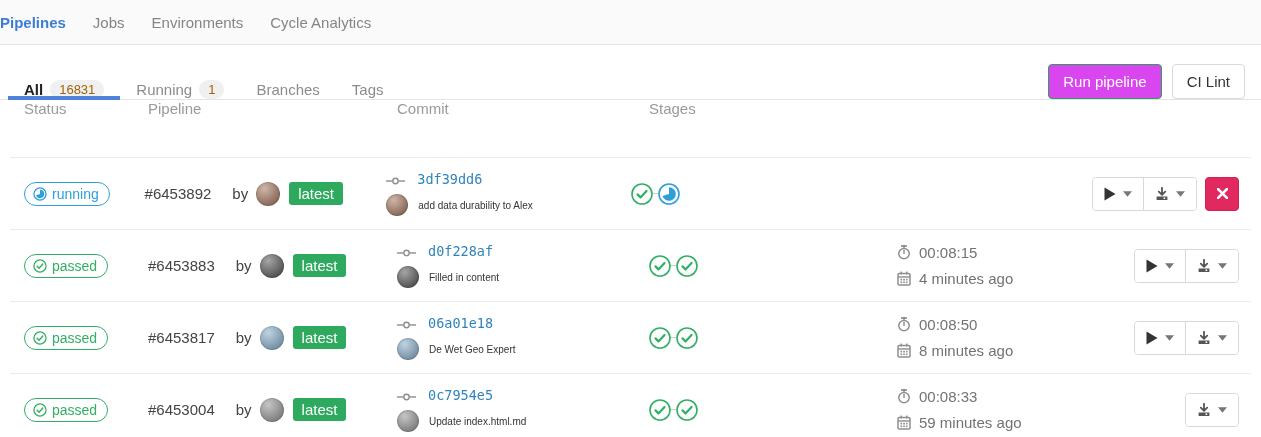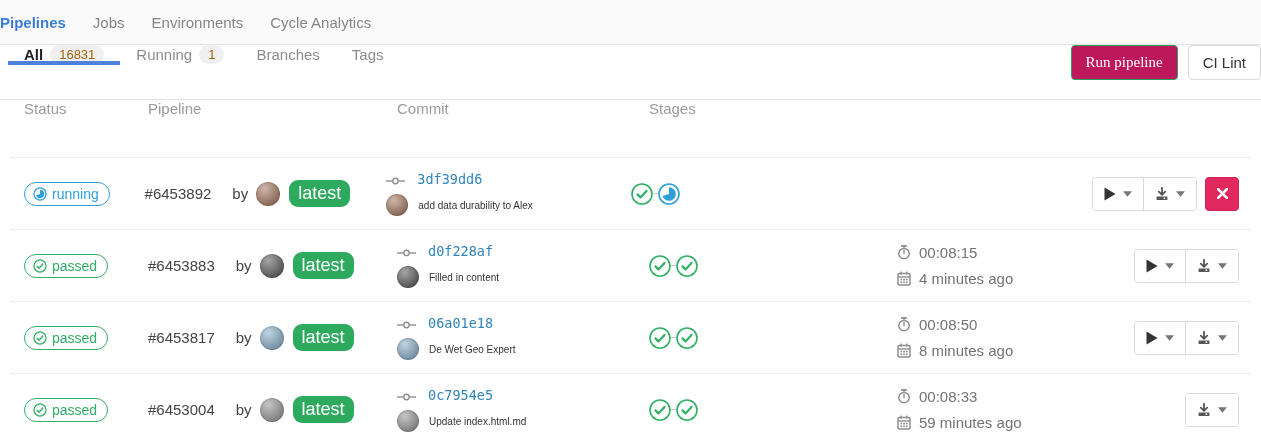--- a/index.html
+++ b/index.html
@@ -6,34 +6,34 @@
   body { font-family:"Liberation Sans", sans-serif; background:#fff; }
   .screen { width:1261px; height:437px; overflow:hidden; background:#fff; position:relative; }
 
   
   .top-nav { height:45px; background:#fafafa; border-bottom:1px solid #e3e3e3;
              display:flex; justify-content:flex-start; align-items:center; gap:27px; }
   .nav-link { font-size:15px; color:#858585; text-decoration:none; cursor:pointer; }
   .nav-link.active { color:#3b7dd8; font-weight:bold; }
 
   
-  .tabs-bar { height:55px; display:flex; align-items:flex-start; border-bottom:1px solid #e3e3e3;
-              padding-left:8px; padding-right:0; background:#fff; }
+  .tabs-bar { height:55px; display:flex; align-items:flex-end; border-bottom:1px solid #e3e3e3;
+              padding-left:8px; padding-right:16px; background:#fff; }
   .tabs { display:flex; }
   .tab { display:flex; align-items:center; gap:7px; padding:0 16px; font-size:15px;
          color:#8c8c8c; position:relative; cursor:pointer; }
   .tab.active { color:#222; font-weight:bold; }
   .tab.active::after { content:""; position:absolute; left:0; right:0; bottom:-1px;
                        height:4px; background:#4e82d8; }
   .count-badge { background:#f0f0f0; border-radius:10px; padding:2px 9px; font-size:13px;
                  color:#a16207; font-weight:normal; }
   .bar-actions { margin-left:auto; display:flex; align-items:center; gap:10px; }
   .btn { font-size:15px; border-radius:4px; padding:8px 14px; cursor:pointer;
          font-family:"Liberation Sans", sans-serif; }
-  .btn-green { background:#be185d; border:1px solid #28a35a; color:#fff;font-family:Liberation Serif, serif; }
+  .btn-green { background:#d946ef; border:1px solid #28a35a; color:#fff; }
   .btn-default { background:#fff; border:1px solid #d9d9d9; color:#333; }
 
   
   .pipelines-table { margin:0 10px; }
   .thead { display:flex; align-items:flex-start; height:58px; border-bottom:1px solid #ececec;
            color:#9a9a9a; font-size:15px; }
   .row { display:flex; align-items:center; height:72px; border-bottom:1px solid #ececec; }
   .col { padding-left:14px; }
   .col-status { width:124px; }
   .col-pipeline { width:249px; display:flex; align-items:center; }
@@ -54,21 +54,21 @@
   .status-badge.passed svg.ic-passed { display:block; }
 
   
   .pl-id { font-size:15px; color:#444; cursor:pointer; }
   .pl-by { font-size:15px; color:#444; margin-left:21px; }
   .avatar { border-radius:50%; display:inline-block; flex:none;
             background-image:radial-gradient(circle at 35% 28%, rgba(255,255,255,.5), rgba(0,0,0,.28));
             box-shadow:inset 0 0 0 1px rgba(0,0,0,.12); cursor:pointer; }
   .av24 { width:24px; height:24px; margin-left:8px; }
   .av22 { width:22px; height:22px; }
-  .latest-badge { background:#2eaa5e; color:#fff; font-size:18px; border-radius:9px;
+  .latest-badge { background:#2eaa5e; color:#fff; font-size:15px; border-radius:3px;
                   padding:3px 9px; margin-left:9px; }
 
   
   .commit-sha-line { display:flex; align-items:flex-end; gap:12px; margin-bottom:7px; }
   .sha { font-family:"DejaVu Sans Mono", monospace; font-size:13.5px; color:#3084bb;
          text-decoration:none; cursor:pointer; }
   .commit-msg-line { display:flex; align-items:center; gap:10px; }
   .commit-msg { font-size:10px; color:#333; text-decoration:none; cursor:pointer;
                 white-space:nowrap; }
 

